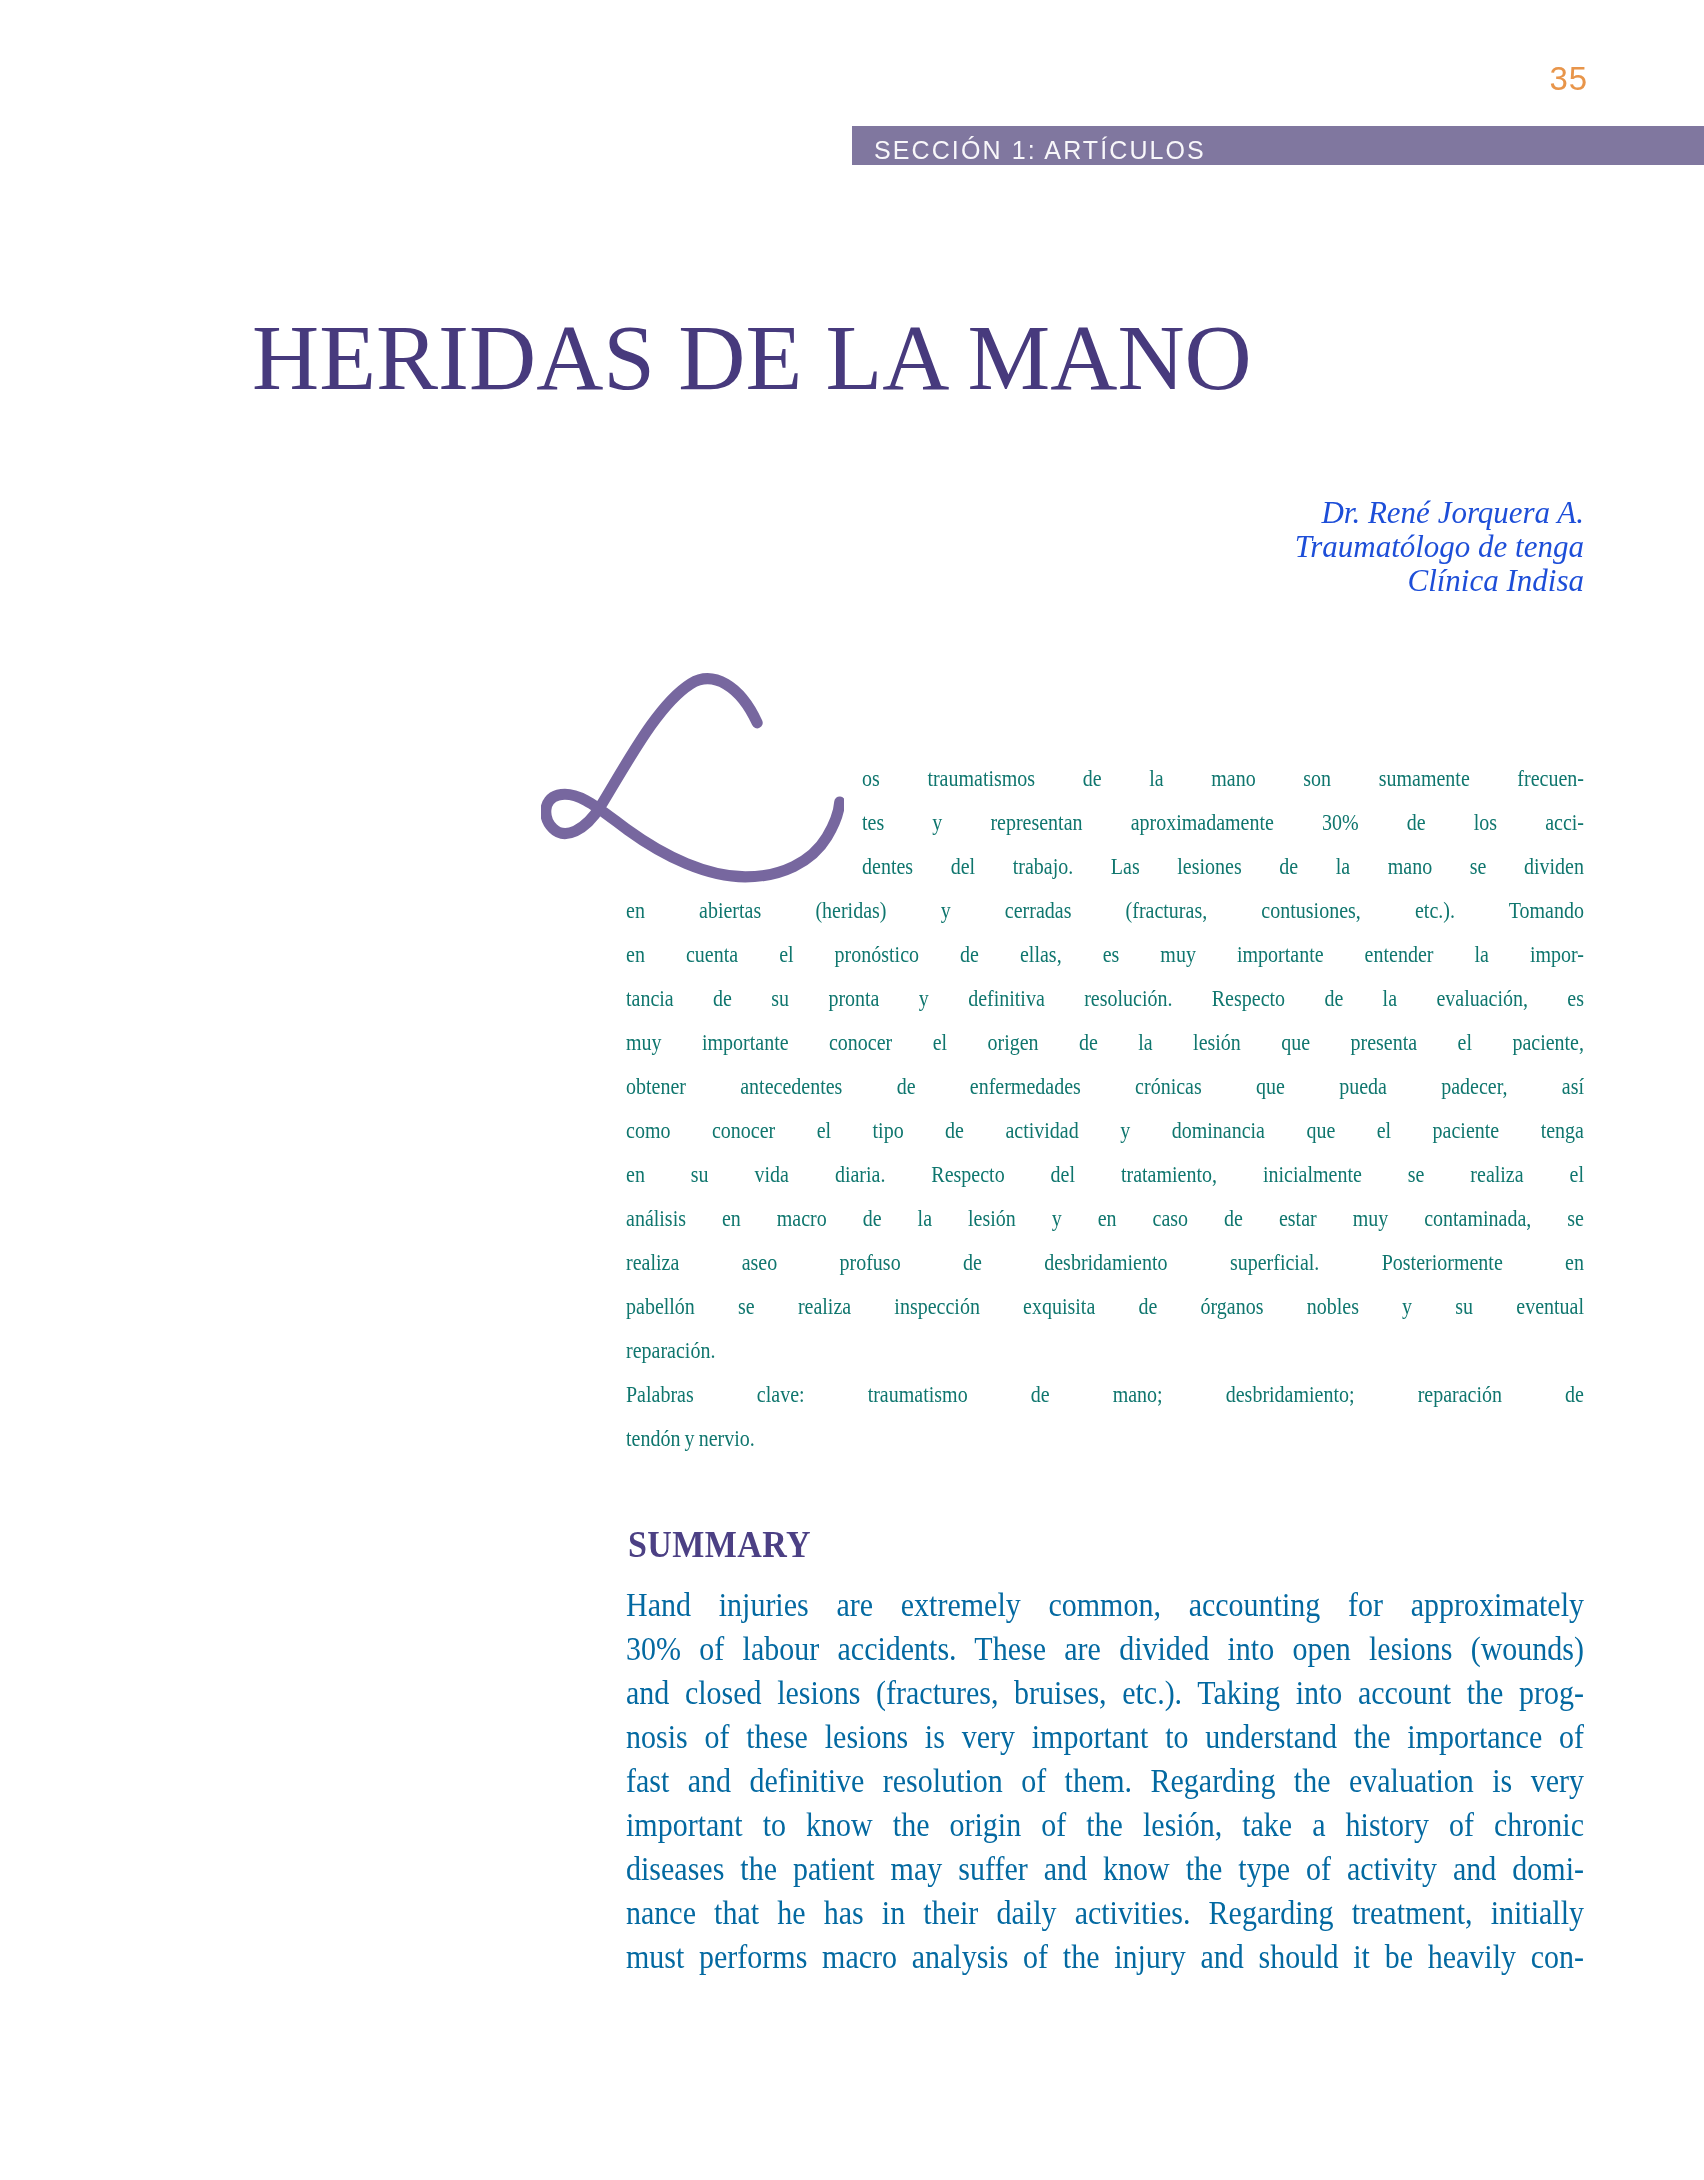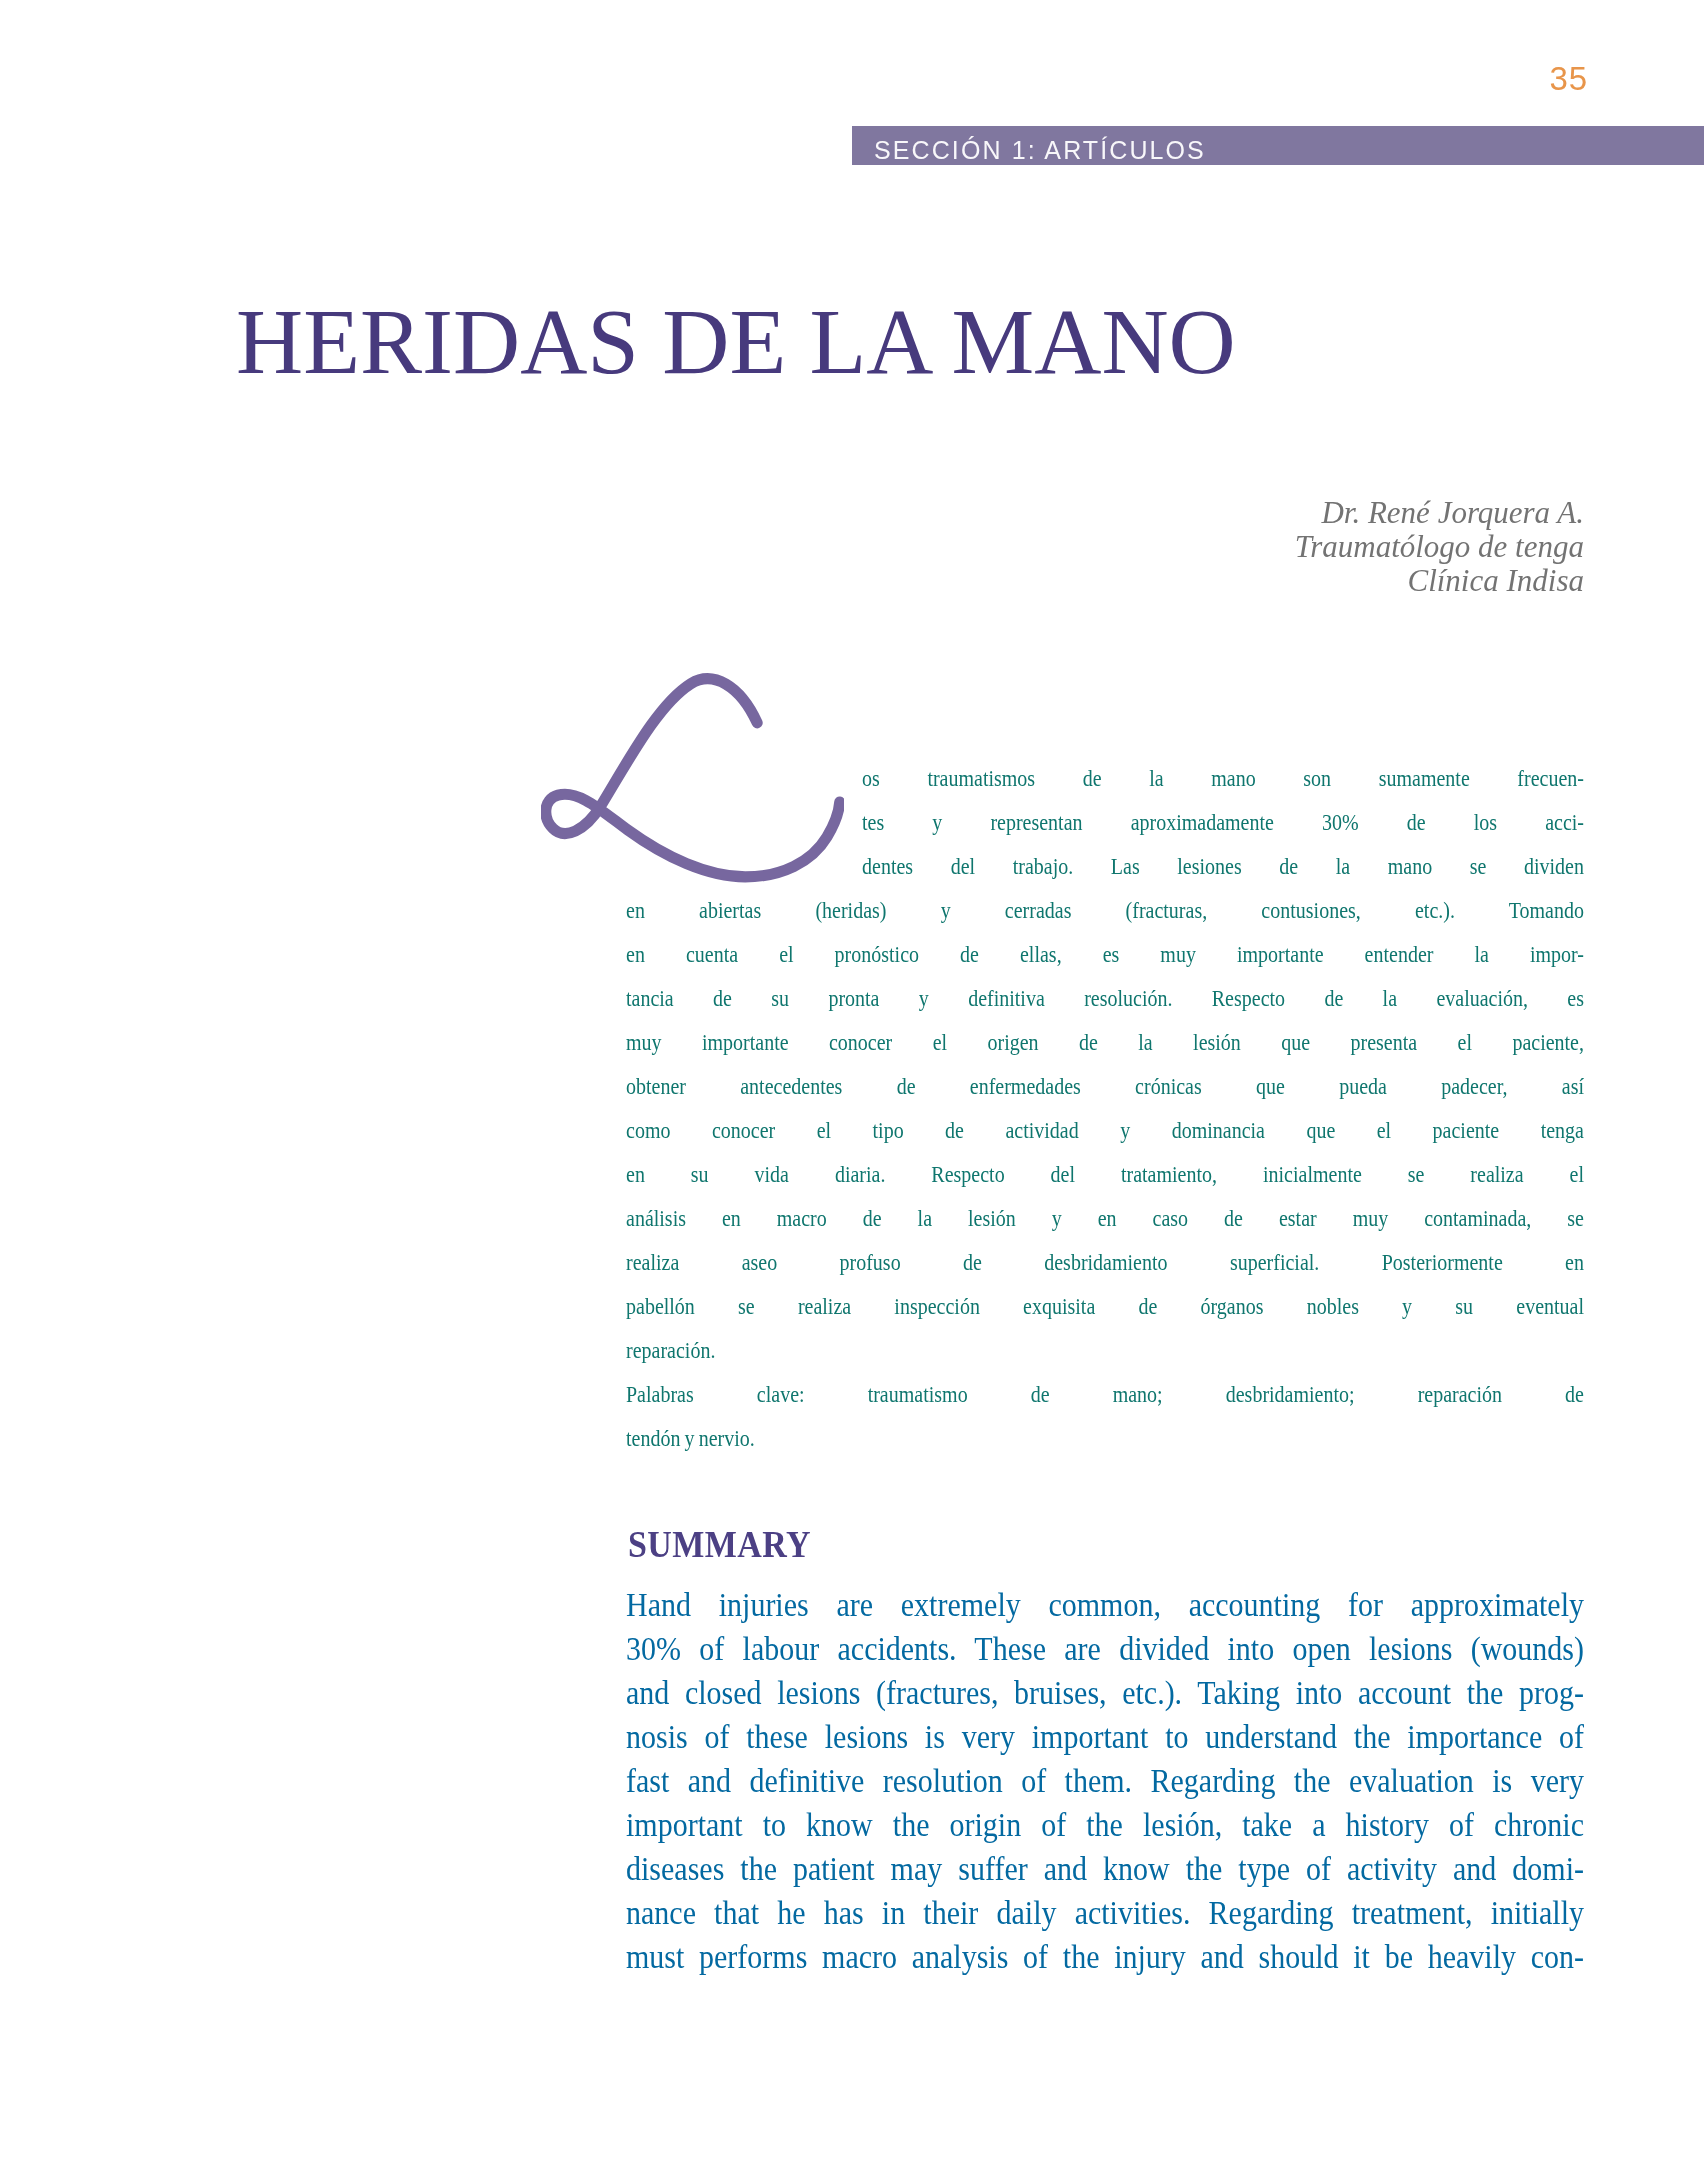--- a/index.html
+++ b/index.html
@@ -58,21 +58,21 @@
 
   
   .author-block {
     position: absolute;
     top: 496px;
     right: 120px;
     text-align: right;
     font-style: italic;
     font-size: 31px;
     line-height: 34px;
-    color: #737373;
+    color: #1d4ed8;
   }
 
   
   .dropcap {
     position: absolute;
     left: 541px;
     top: 670px;
     width: 303px;
     height: 218px;
   }
@@ -125,21 +125,21 @@
 <body>
 
 <div class="page">
 
   <div class="folio">35</div>
 
   <div class="section-bar">
     <span class="bar-label">SECCIÓN 1: ARTÍCULOS</span>
   </div>
 
-  <h1 class="article-title" style="margin:0; font-weight:normal;">HERIDAS DE LA MANO</h1>
+  <h1 class="article-title" style="margin:16px; font-weight:normal;">HERIDAS DE LA MANO</h1>
 
   <div class="author-block">
     <div>Dr. René Jorquera A.</div>
     <div>Traumatólogo de tenga</div>
     <div>Clínica Indisa</div>
   </div>
 
   <svg class="dropcap" viewBox="0 0 356 256" aria-hidden="true">
     <path d="M 254 62
              C 234 18, 202 0, 176 16

